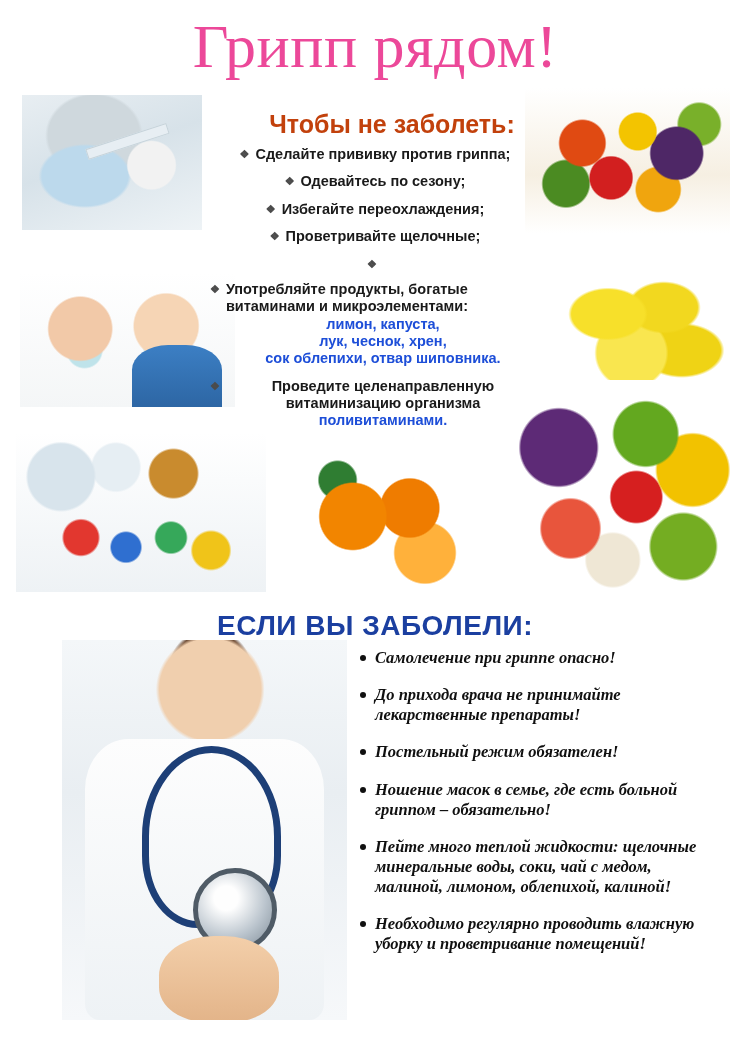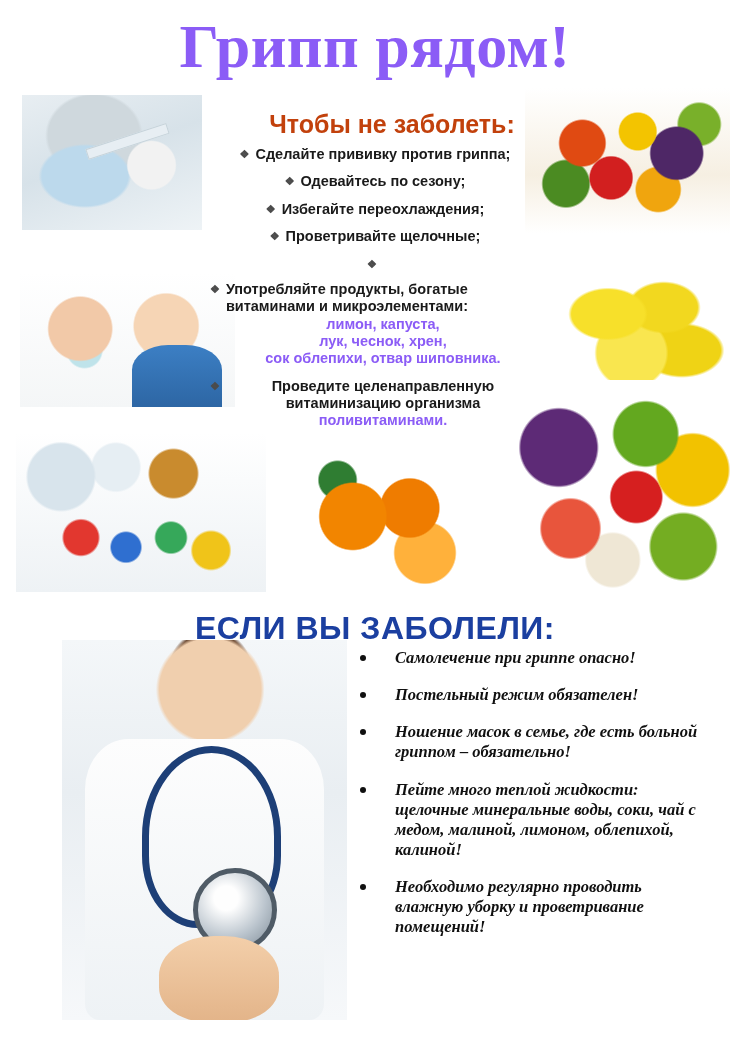--- a/index.html
+++ b/index.html
@@ -17,24 +17,24 @@
   }
 
   
   .title {
     position: absolute;
     top: 14px;
     left: 0;
     width: 750px;
     text-align: center;
     font-family: "Liberation Serif", serif;
-    font-weight: bold;
+    font-weight: normal;
     font-size: 62px;
     line-height: 1.05;
-    color: #8b5cf6;
+    color: #ec4899;
     letter-spacing: 0.5px;
   }
 
   
   .head-1 {
     position: absolute;
     top: 110px;
     left: 232px;
     width: 320px;
     text-align: center;
@@ -44,21 +44,21 @@
     color: #c2410c;
   }
   .head-2 {
     position: absolute;
     top: 610px;
     left: 0;
     width: 750px;
     text-align: center;
     font-family: "Liberation Sans", sans-serif;
     font-weight: bold;
-    font-size: 32px;
+    font-size: 28px;
     color: #1b3fa0;
     letter-spacing: 0.5px;
   }
 
   
   .list-top {
     position: absolute;
     top: 146px;
     left: 210px;
     width: 330px;
@@ -82,42 +82,41 @@
   }
   .li-text { text-align: center; }
 
   .li-6 { margin-top: 6px; }
   .li-6 .li-text { text-align: left; }
   .li-7 { margin-top: 8px; }
   .li-7 .li-text { text-align: center; }
   .red-block {
     display: block;
     text-align: center;
-    color: #8b5cf6;
+    color: #1d4ed8;
     font-weight: bold;
   }
 
   
   .list-bottom {
     position: absolute;
     top: 648px;
     left: 360px;
     width: 352px;
   }
   .list-bottom .li {
     display: flex;
     align-items: flex-start;
     margin-bottom: 17px;
     font-family: "Liberation Serif", serif;
     font-style: italic;
     font-weight: bold;
     font-size: 16.5px;
     color: #101010;
     line-height: 1.22;
-    gap: 20px;
   }
   .list-bottom .dot {
     flex: none;
     width: 6px;
     height: 6px;
     border-radius: 50%;
     background: #101010;
     margin-right: 9px;
     margin-top: 7px;
   }
@@ -319,20 +318,24 @@
 
   <div class="head-2">ЕСЛИ ВЫ ЗАБОЛЕЛИ:</div>
 
   <div class="list-bottom">
     <div class="li">
       <span class="dot"></span>
       <span>Самолечение при гриппе опасно!</span>
     </div>
     <div class="li">
       <span class="dot"></span>
+      <span>До прихода врача не принимайте лекарственные препараты!</span>
+    </div>
+    <div class="li">
+      <span class="dot"></span>
       <span>Постельный режим обязателен!</span>
     </div>
     <div class="li">
       <span class="dot"></span>
       <span>Ношение масок в семье, где есть больной гриппом – обязательно!</span>
     </div>
     <div class="li">
       <span class="dot"></span>
       <span>Пейте много теплой жидкости: щелочные минеральные воды, соки, чай с медом, малиной, лимоном, облепихой, калиной!</span>
     </div>

